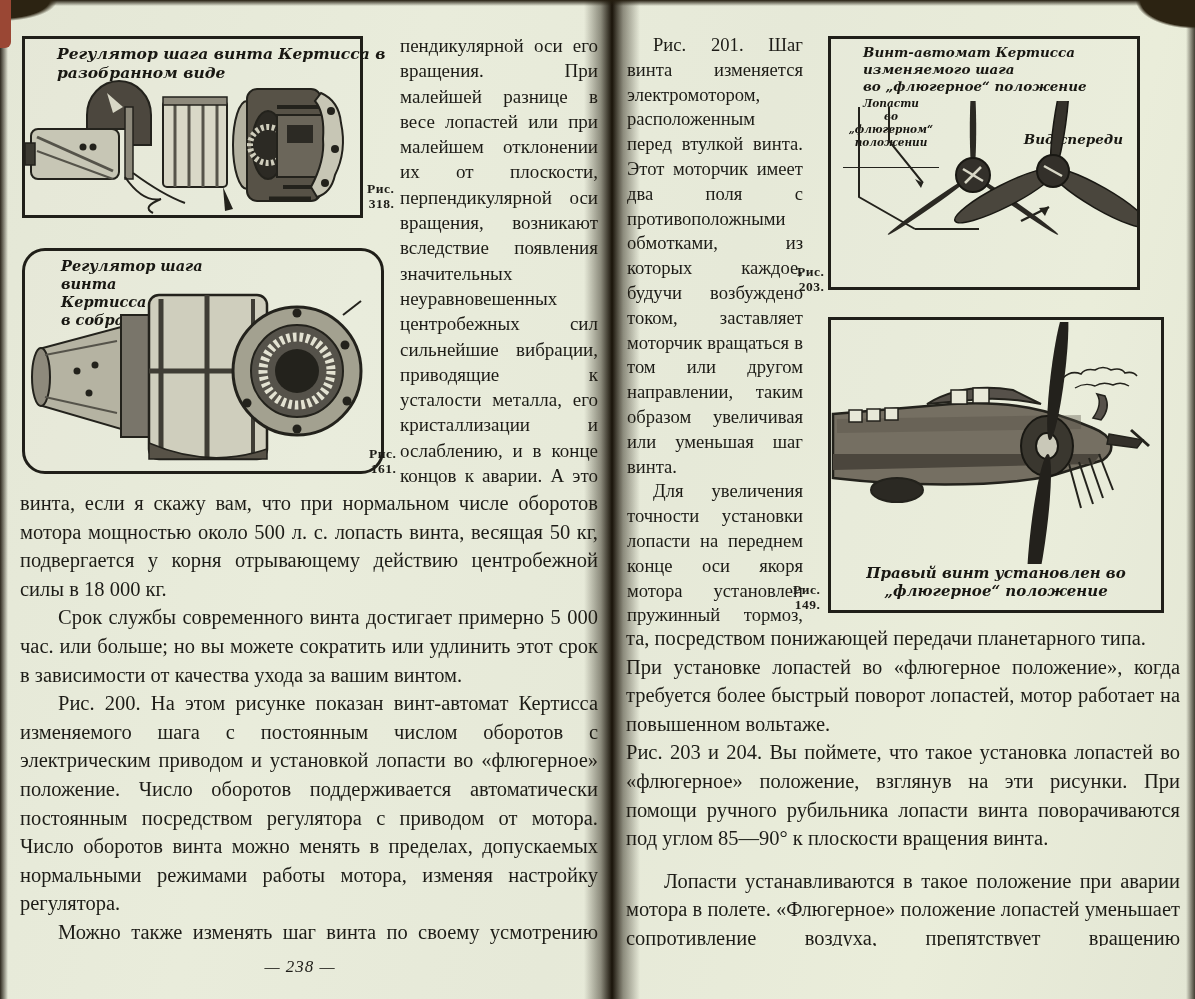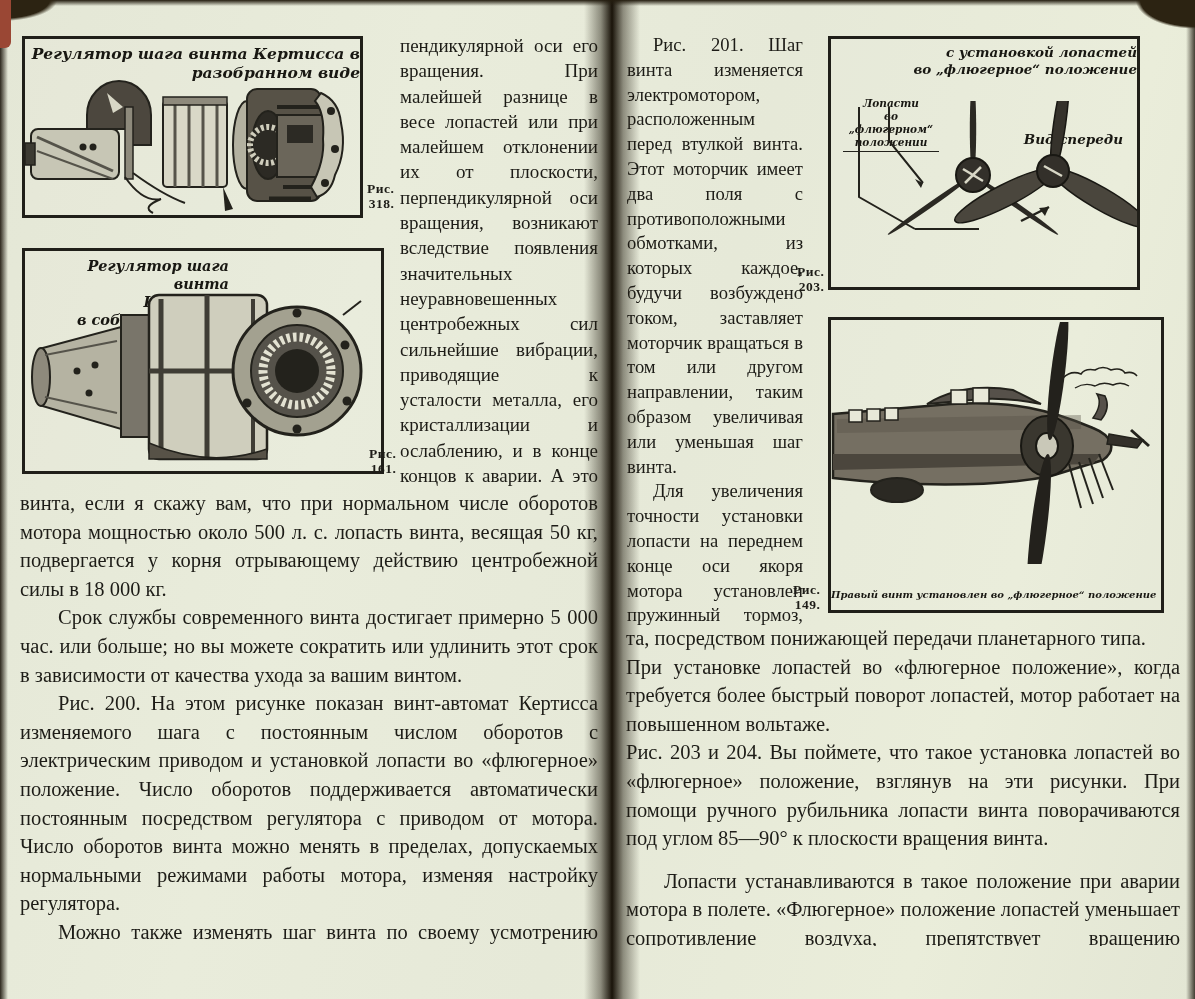--- a/index.html
+++ b/index.html
@@ -27,22 +27,22 @@
   .body-text{position:absolute;text-align:justify;font-size:20.5px;line-height:28.6px;}
   .body-text p{margin:0;}
   .body-text p.ind{text-indent:38px;}
   .col-text{position:absolute;text-align:justify;font-size:18.6px;line-height:25.1px;overflow:hidden;}
   .col-text p{margin:0;}
   .col-text p.ind{text-indent:26px;}
   .pagenum{position:absolute;text-align:center;font-size:17px;font-style:italic;letter-spacing:1px;}
 
   
   .fig{position:absolute;border:3px solid #201f19;background:rgba(255,255,255,0.04);box-sizing:border-box;}
-  .fig-title{position:absolute;width:100%;text-align:right;
-    font-family:"DejaVu Serif",serif;font-style:italic;font-weight:bold;color:#181712;}
+  .fig-title{position:absolute;width:100%;text-align:left;
+    font-family:"DejaVu Serif",serif;font-style:italic;font-weight:bold;color:#181712;margin-left:32px;}
   .margin-cap{position:absolute;font-weight:bold;font-size:13.5px;line-height:15px;letter-spacing:.5px;text-align:right;}
   .fig-label{font-family:"DejaVu Serif",serif;font-style:italic;font-weight:bold;color:#181712;}
   svg{display:block;}
 </style>
 </head>
 <body>
 
 <div id="book">
 
   <div class="fig" style="left:22px;top:36px;width:341px;height:182px;">
@@ -84,21 +84,21 @@
       <circle cx="306" cy="44" r="4" fill="#23221c"></circle>
         <circle cx="310" cy="82" r="4" fill="#23221c"></circle>
       <circle cx="300" cy="116" r="4" fill="#23221c"></circle>
     </svg>
   </div>
   <div class="margin-cap" style="left:367px;top:181px;">
     <div>Рис.</div>
     <div>318.</div>
   </div>
 
-  <div class="fig" style="left:22px;top:248px;width:362px;height:226px;">
+  <div class="fig" style="left:22px;top:248px;width:362px;height:226px;border-radius:23px;">
     <div class="fig-title" style="left:4px;top:6px;width:200px;font-size:14.5px;line-height:18px;">
       <div>Регулятор шага винта</div>
       <div>Кертисса</div>
       <div>в собранном виде</div>
     </div>
     <svg width="339" height="218" viewBox="0 0 339 218" style="position:absolute;left:0;top:2px;">
 
       <path d="M14,96 L96,74 L96,176 L14,152 z" fill="#b5b3a2" stroke="#23221c" stroke-width="2"></path>
       <ellipse cx="16" cy="124" rx="9" ry="29" fill="#8e8a7c" stroke="#23221c" stroke-width="2"></ellipse>
       <line x1="20" y1="102" x2="92" y2="88" stroke="#55534a" stroke-width="2"></line>
@@ -139,33 +139,34 @@
   </div>
 
   <div class="body-text" style="left:20px;top:489px;width:578px;height:462px;overflow:hidden;">
     <p>винта, если я скажу вам, что при нормальном числе оборотов мотора мощностью около 500 л. с. лопасть винта, весящая 50 кг, подвергается у корня отрывающему действию центробежной силы в 18 000 кг.</p>
     <p class="ind">Срок службы современного винта достигает примерно 5 000 час. или больше; но вы можете сократить или удлинить этот срок в зависимости от качества ухода за вашим винтом.</p>
     <p class="ind">Рис. 200. На этом рисунке показан винт-автомат Кертисса изменяемого шага с постоянным числом оборотов с электрическим приводом и установкой лопасти во «флюгерное» положение. Число оборотов поддерживается автоматически постоянным посредством регулятора с приводом от мотора. Число оборотов винта можно менять в пределах, допускаемых нормальными режимами работы мотора, изменяя настройку регулятора.</p>
     <p class="ind">Можно также изменять шаг винта по своему усмотрению посредством ручного переключателя, например в то время, когда вы проверяете работу мотора, наблюдая влияние изменения состава смеси и степени открытия дросселя на число оборотов мотора. Конечно, автоматическая регулировка избавляет вас от всякой заботы о перемене шага винта во время полета. Нечего говорить, насколько это удобно.</p>
 
   </div>
 
+  <div class="pagenum" style="left:20px;top:957px;width:560px;">— 238 —</div>
 
   <div class="col-text" style="left:627px;top:33px;width:176px;height:592px;font-size:18.6px;line-height:24.8px;">
     <p class="ind">Рис. 201. Шаг винта изменяется электромотором, расположенным перед втулкой винта. Этот моторчик имеет два поля с противоположными обмотками, из которых каждое, будучи возбуждено током, заставляет моторчик вращаться в том или другом направлении, таким образом увеличивая или уменьшая шаг винта.</p>
     <p class="ind">Для увеличения точности установки лопасти на переднем конце оси якоря мотора установлен пружинный тормоз, который автоматически застопоривает механизм, поворачивающий лопасти винта, как только ток выключен.</p>
 
   </div>
 
   <div class="fig" style="left:828px;top:36px;width:312px;height:254px;">
     <div class="fig-title" style="top:5px;font-size:13.5px;line-height:17px;">
-      <div>с установкой лопастей</div>
+      <div>Винт-автомат Кертисса изменяемого шага</div>
       <div>во „флюгерное“ положение</div>
     </div>
-    <div class="fig-label" style="position:absolute;left:12px;top:58px;width:96px;text-align:center;font-size:10.5px;line-height:13px;border-bottom:1.5px solid #23221c;padding-bottom:2px;">
+    <div class="fig-label" style="position:absolute;left:12px;top:58px;width:96px;text-align:center;font-size:10.5px;line-height:13px;border-bottom:1.5px solid #23221c;padding-bottom:18px;">
       <div>Лопасти</div>
       <div>во „флюгерном“</div>
       <div>положении</div>
     </div>
     <div class="fig-label" style="position:absolute;right:14px;top:92px;font-size:13.5px;">Вид спереди</div>
     <svg width="306" height="186" viewBox="0 0 306 186" style="position:absolute;left:0;top:62px;">
 
       <path d="M28,6 V96 L84,128" fill="none" stroke="#23221c" stroke-width="2"></path>
       <path d="M58,6 V40 L92,82" fill="none" stroke="#23221c" stroke-width="2"></path>
       <path d="M92,82 l-8,-4 6,9 z" fill="#23221c"></path>
@@ -234,21 +235,21 @@
       <g stroke="#23221c" stroke-width="2">
         <line x1="238" y1="142" x2="250" y2="186"></line>
           <line x1="248" y1="140" x2="262" y2="182"></line>
         <line x1="258" y1="136" x2="272" y2="176"></line>
           <line x1="268" y1="132" x2="282" y2="168"></line>
       </g>
       <path d="M278,112 l34,6 -6,8 -30,-4 z" fill="#33302a" stroke="#23221c" stroke-width="1.5"></path>
       <line x1="300" y1="108" x2="318" y2="124" stroke="#23221c" stroke-width="3"></line>
       <path d="M262,96 q10,-14 4,-24 l8,2 q6,12 -4,24 z" fill="#56514a" stroke="#23221c" stroke-width="1.5"></path>
     </svg>
-    <div class="fig-label" style="position:absolute;left:0;bottom:10px;width:100%;text-align:left;font-size:10px;">Правый винт установлен во „флюгерное“ положение</div>
+    <div class="fig-label" style="position:absolute;left:0;bottom:10px;width:100%;text-align:center;font-size:15px;">Правый винт установлен во „флюгерное“ положение</div>
   </div>
   <div class="margin-cap" style="left:793px;top:582px;">
     <div>Рис.</div>
     <div>149.</div>
   </div>
 
   <div class="body-text" style="left:626px;top:624px;width:554px;height:322px;overflow:hidden;">
     <p>та, посредством понижающей передачи планетарного типа.</p>
     <p>При установке лопастей во «флюгерное положение», когда требуется более быстрый поворот лопастей, мотор работает на повышенном вольтаже.</p>
     <p>Рис. 203 и 204. Вы поймете, что такое установка лопастей во «флюгерное» положение, взглянув на эти рисунки. При помощи ручного рубильника лопасти винта поворачиваются под углом 85—90° к плоскости вращения винта.</p>

